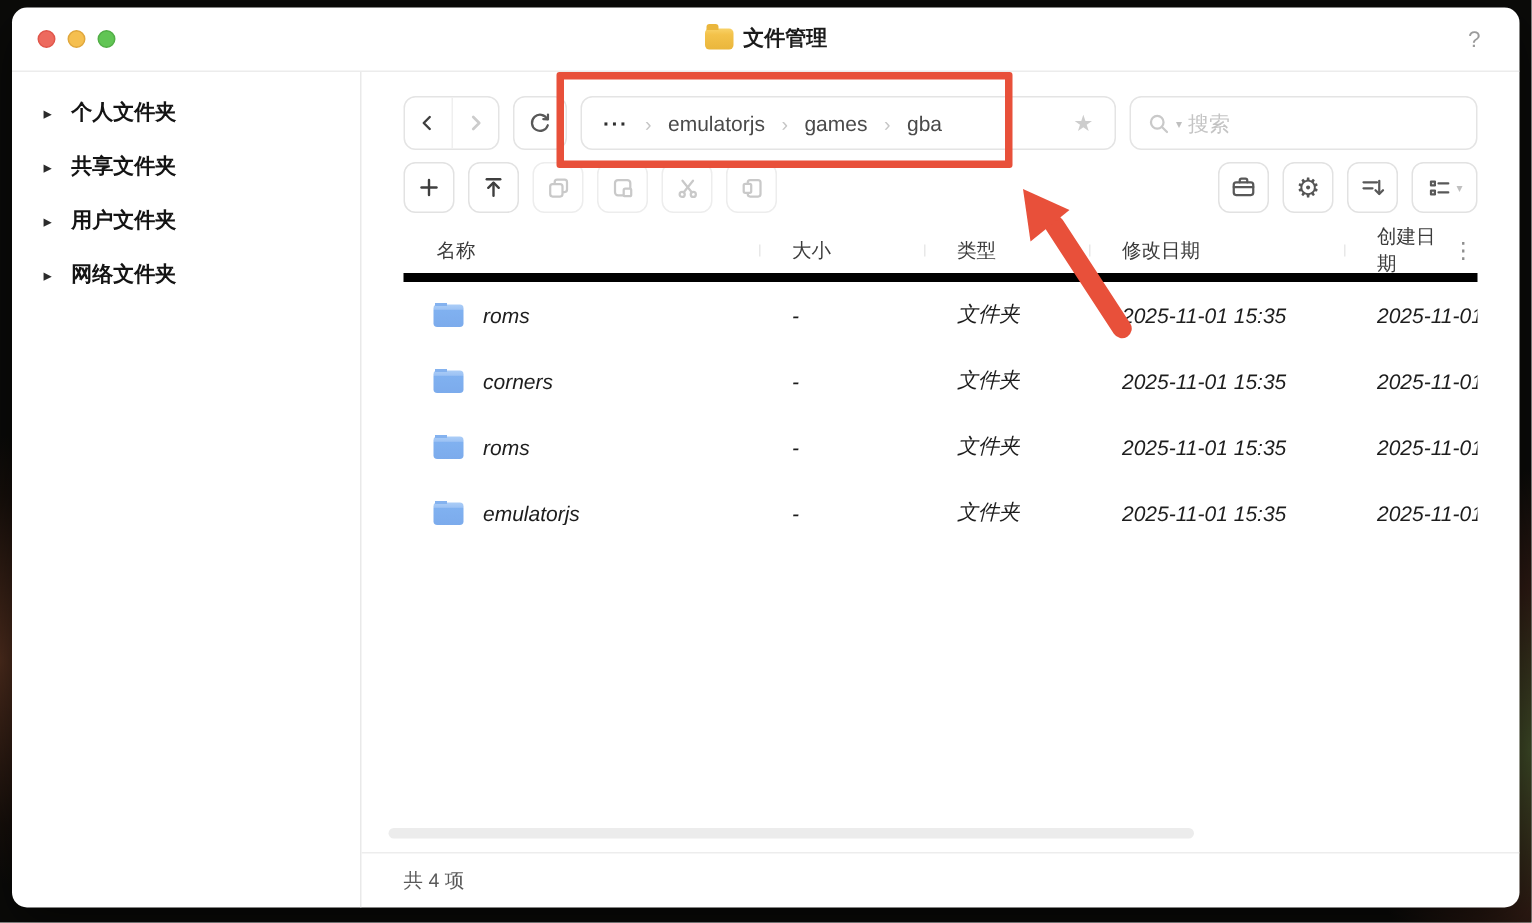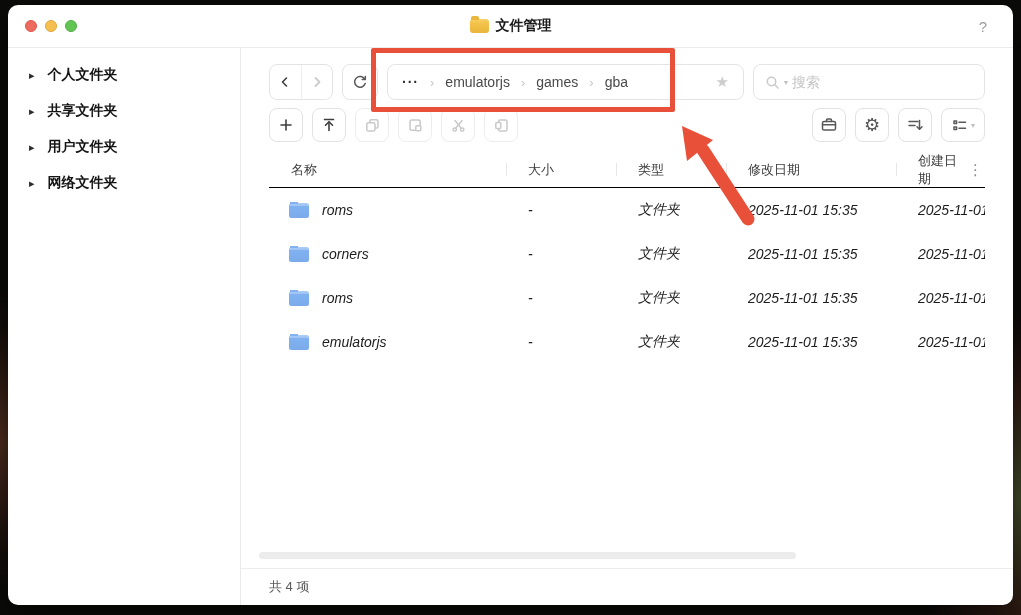--- a/index.html
+++ b/index.html
@@ -62,21 +62,21 @@
   
   .row2 { margin-top:8px; height:35px; flex:0 0 35px; display:flex; justify-content:space-between; }
   .btngroup { display:flex; gap:9px; }
   .tbtn { width:34px; height:34px; border:1px solid #e2e2e2; border-radius:8px; background:#fff;
     display:flex; align-items:center; justify-content:center; }
   .tbtn.disabled { border-color:#ededed; }
   .tbtn.wide { width:44px; gap:3px; }
   .gear-glyph { font-size:18px; color:#555; line-height:1; }
   
   .thead { margin-top:9px; height:36px; flex:0 0 36px; display:flex; align-items:center;
-    border-bottom:1px solid #000000; font-size:13px; color:#3c3c3c; }
+    border-bottom:6px solid #000000; font-size:13px; color:#3c3c3c; }
   .th { padding-left:22px; position:relative; display:flex; align-items:center; height:100%; }
   .th + .th::before { content:""; position:absolute; left:0; top:11px; bottom:11px; width:1px; background:#e8e8e8; }
   .c1 { flex:0 0 237px; } .c2 { flex:0 0 110px; } .c3 { flex:0 0 110px; }
   .c4 { flex:0 0 170px; } .c5 { flex:1; min-width:0; }
   .col-menu { margin-left:auto; color:#8d8d8d; font-size:15px; padding-right:2px; }
   .tr { height:44px; display:flex; align-items:center; font-size:14px; color:#1d1d1d;font-style:italic; }
   .cell { padding-left:22px; overflow:hidden; white-space:nowrap; }
   .name-cell { display:flex; align-items:center; gap:13px; padding-left:20px; }
   .folder { width:20px; height:15px; border-radius:2.5px; position:relative;
     background:linear-gradient(#abcdf7 0%,#9cc2f4 22%,#80b1f0 23%,#7cabec 100%); }

